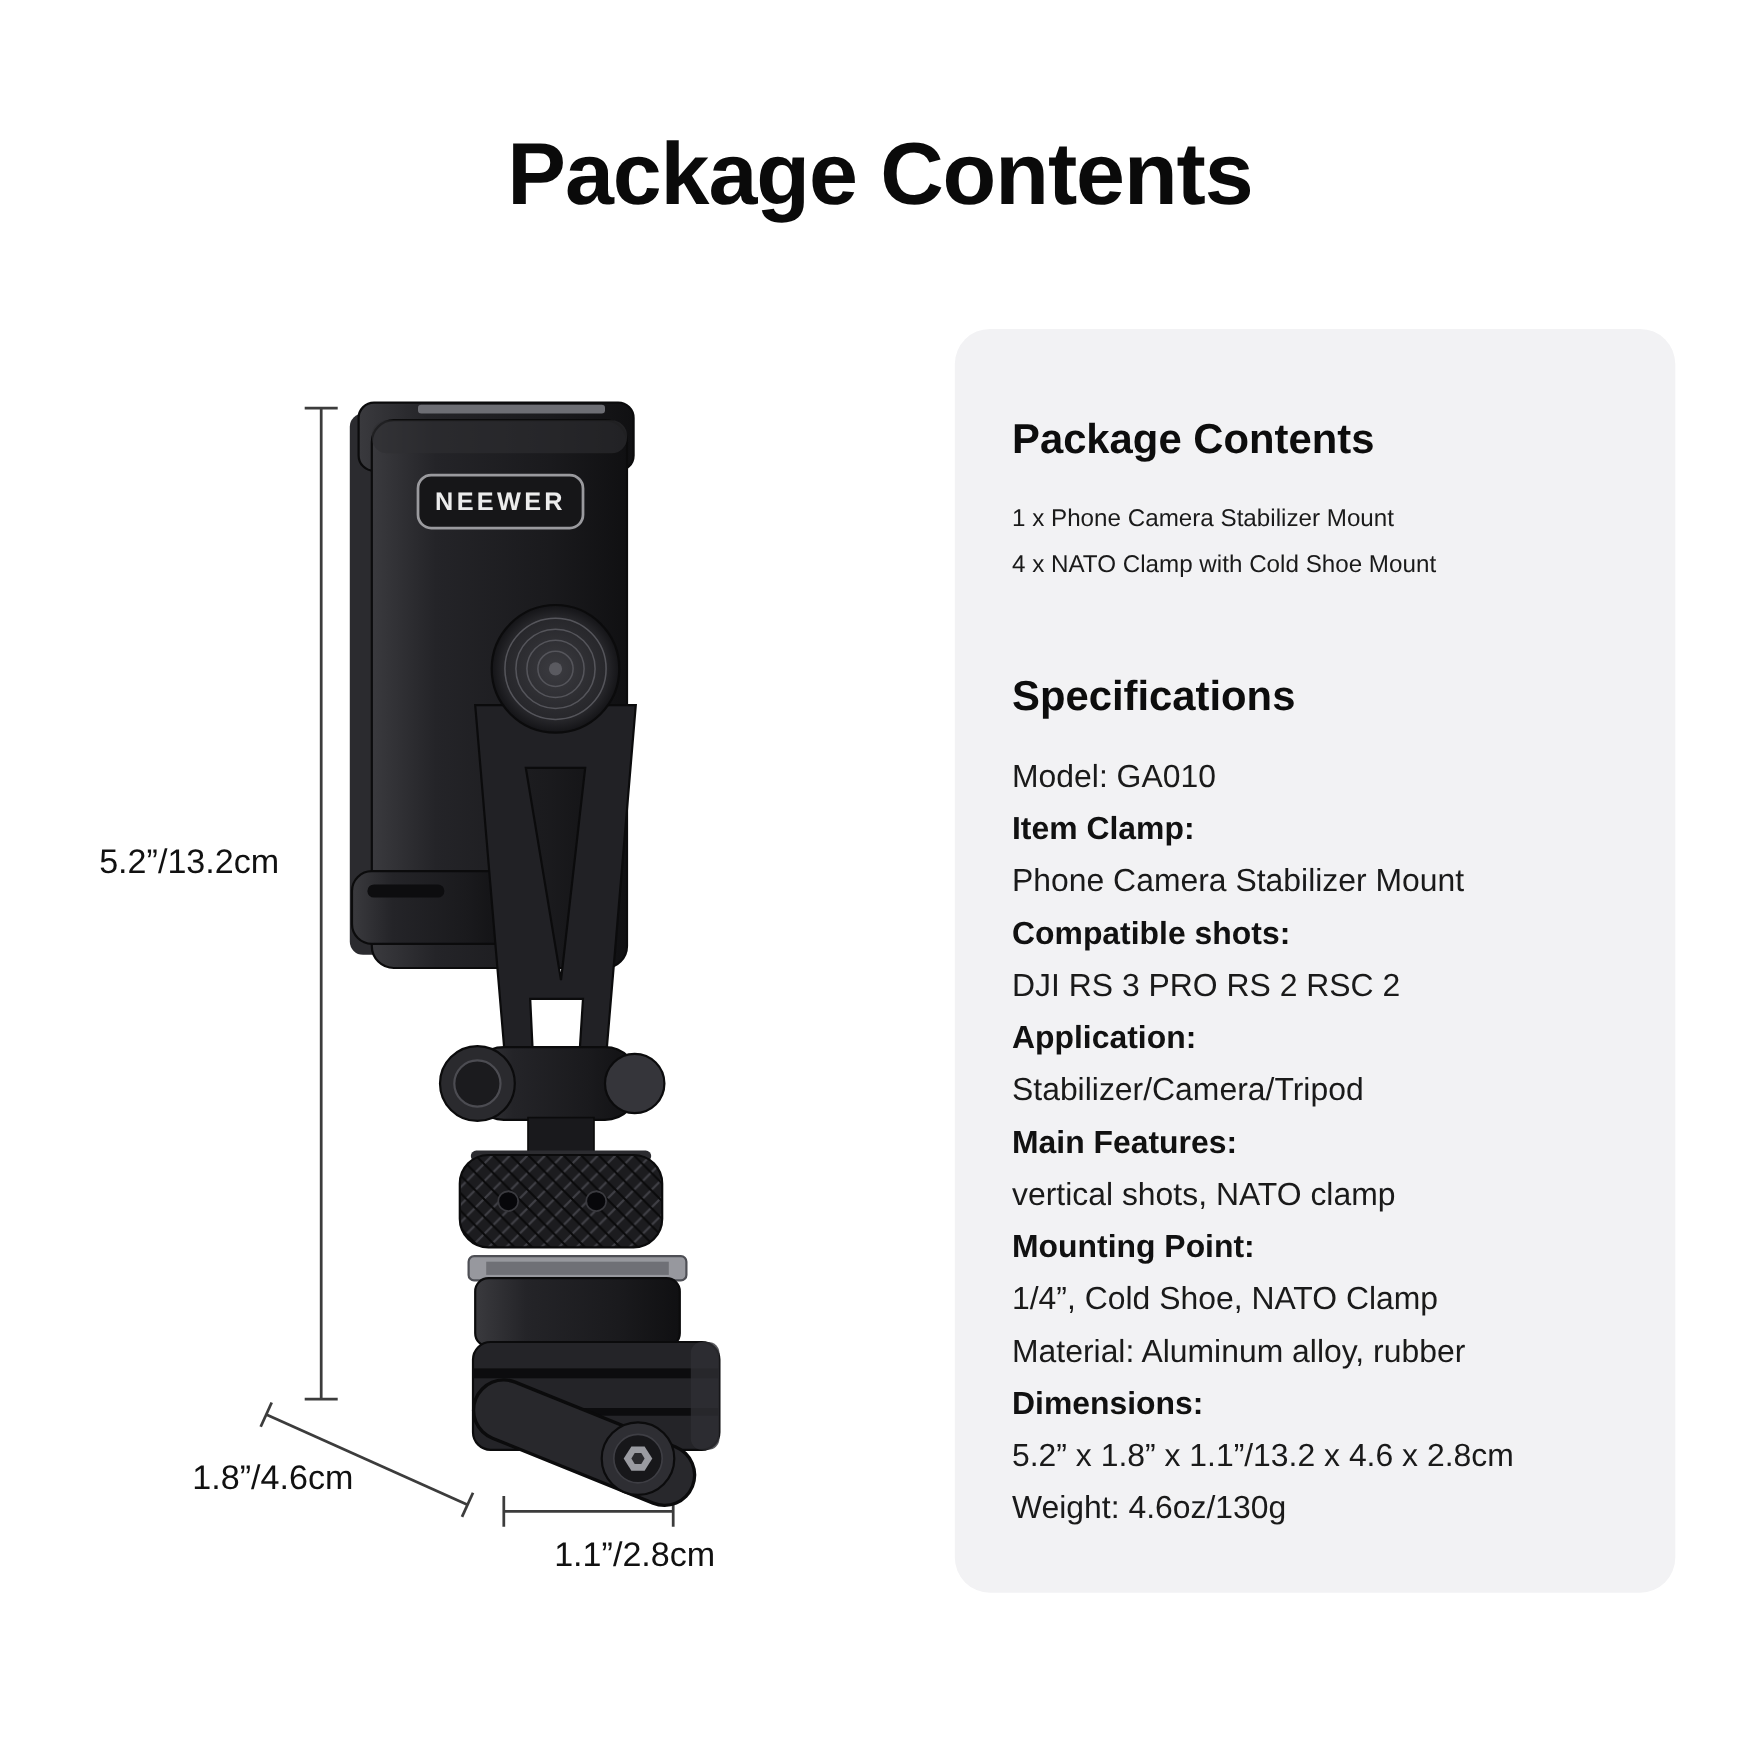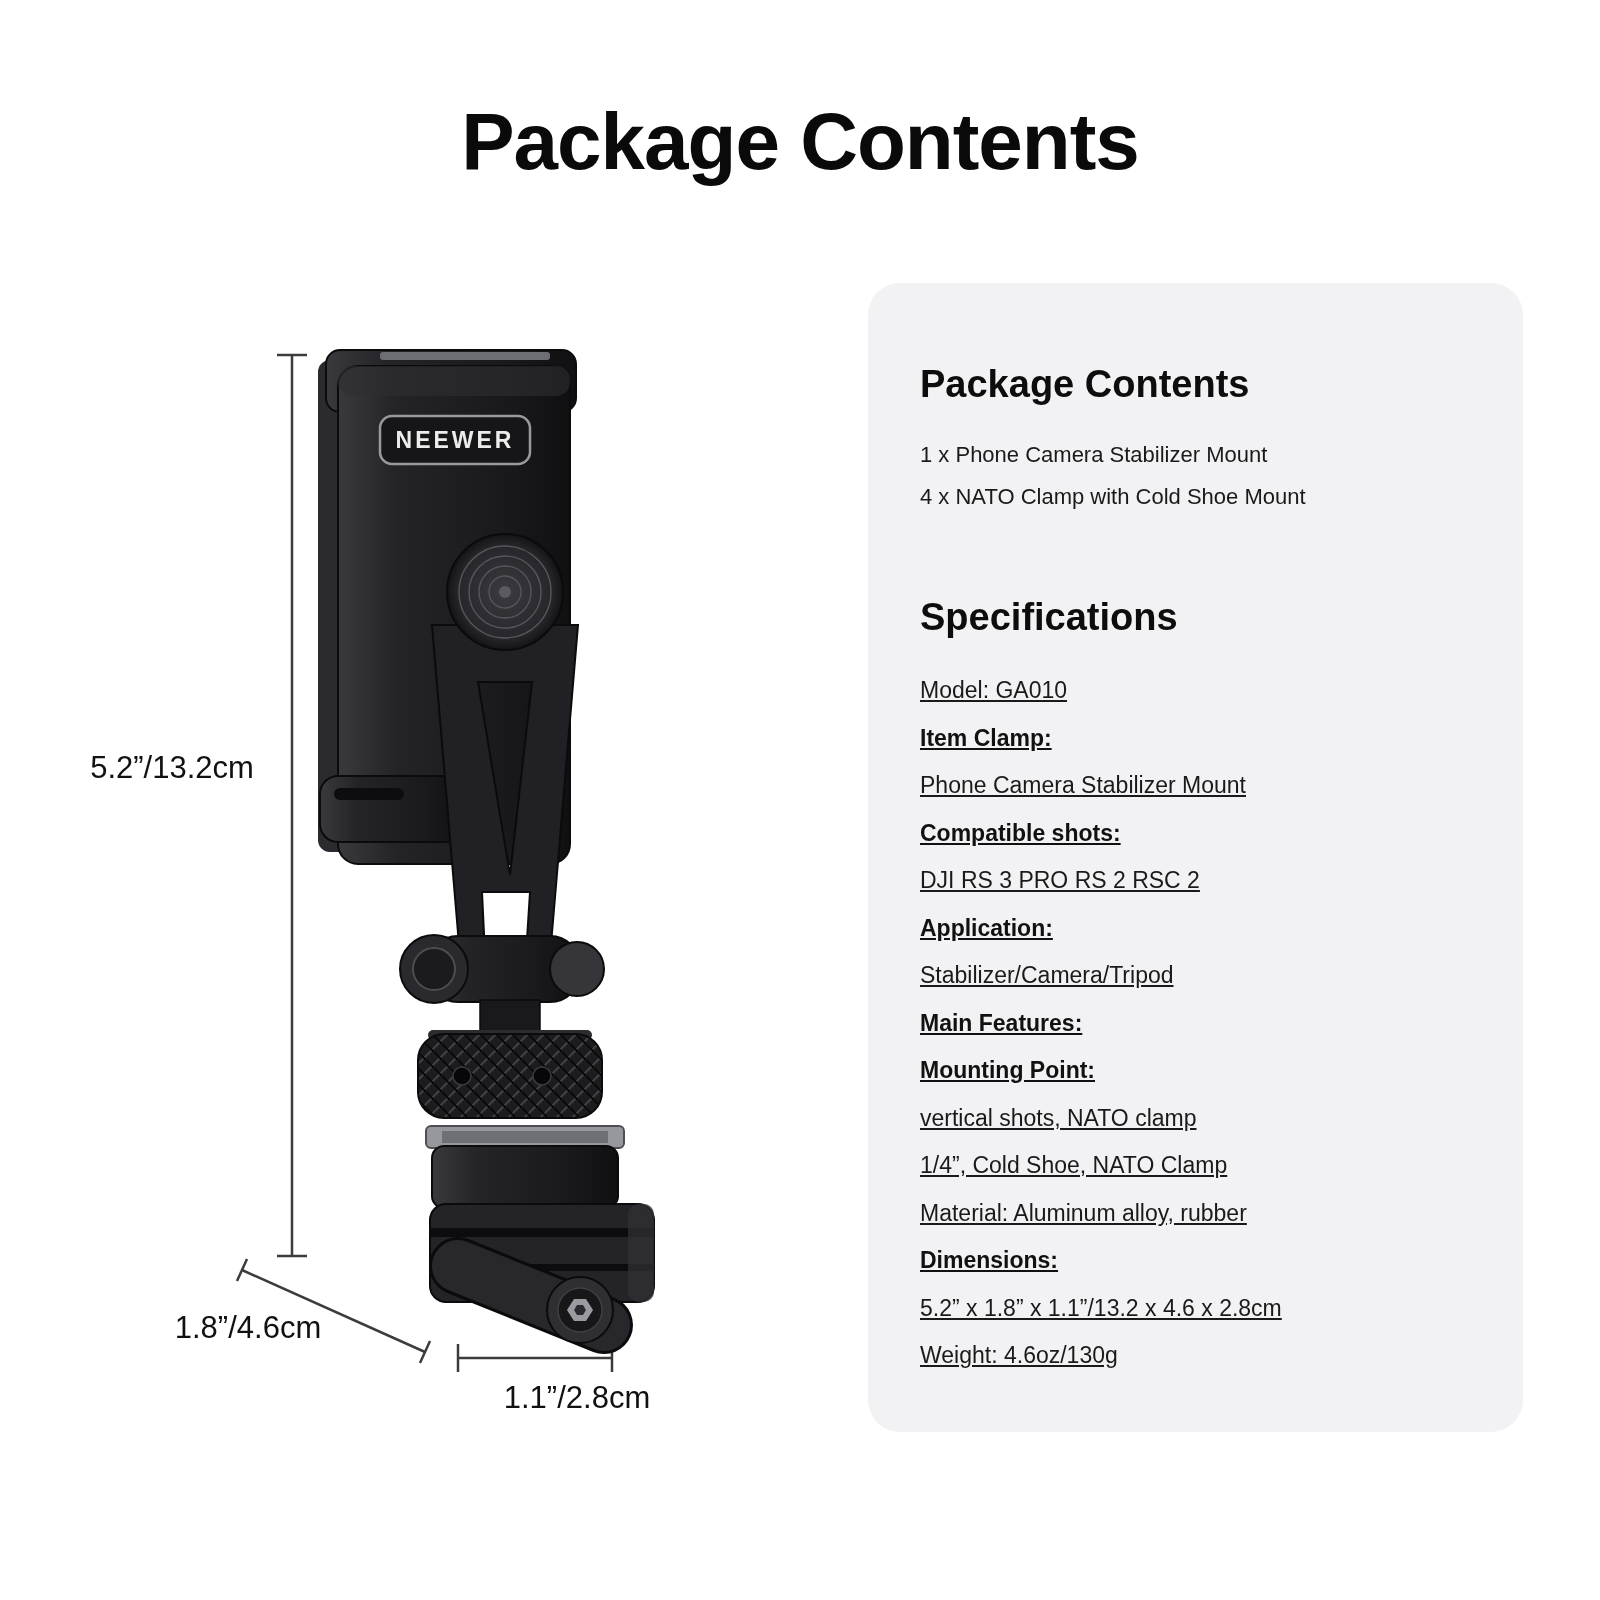--- a/index.html
+++ b/index.html
@@ -1,30 +1,30 @@
 <!DOCTYPE html>
 <html><head>
 <meta charset="utf-8">
 <style>
   html,body{margin:0;padding:0;background:#ffffff;}
   body{width:1600px;height:1600px;position:relative;font-family:"Liberation Sans",sans-serif;color:#111;overflow:hidden;}
-  .page{position:absolute;inset:0;}
+  .page{position:absolute;inset:0;margin-top:16px;}
   .title{position:absolute;top:96px;left:0;width:100%;text-align:center;
          font-size:80px;font-weight:800;letter-spacing:-1px;margin:0;color:#0a0a0a;}
   .illustration{position:absolute;left:80px;top:330px;width:680px;height:1110px;}
   svg{display:block;}
   svg text{font-family:"Liberation Sans",sans-serif;}
   .dim-label{font-size:31px;fill:#111;}
   .brand-text{font-size:23px;font-weight:700;fill:#ececec;letter-spacing:3px;}
   .panel{position:absolute;left:868px;top:283px;width:655px;height:1149px;background:#f2f2f4;
          border-radius:32px;box-sizing:border-box;padding:80px 52px 0 52px;}
   .panel-heading{font-size:38px;font-weight:700;margin:0 0 28px 0;color:#0d0d0d;}
   .specs-heading{margin-top:78px;}
   .contents-item{font-size:22px;line-height:42px;margin:0;color:#1a1a1a;}
-  .spec-line{font-size:23px;line-height:47.5px;margin:0;color:#1a1a1a;text-decoration:underline;}
+  .spec-line{font-size:29px;line-height:47.5px;margin:0;color:#1a1a1a;}
   .spec-line.label{font-weight:700;color:#111;}
 </style>
 </head>
 <body>
 
 <div class="page">
 
   <h1 class="title">Package Contents</h1>
 
   <div class="illustration">
@@ -129,22 +129,22 @@
 
     <h2 class="panel-heading specs-heading">Specifications</h2>
     <p class="spec-line">Model: GA010</p>
     <p class="spec-line label">Item Clamp:</p>
     <p class="spec-line">Phone Camera Stabilizer Mount</p>
     <p class="spec-line label">Compatible shots:</p>
     <p class="spec-line">DJI RS 3 PRO RS 2 RSC 2</p>
     <p class="spec-line label">Application:</p>
     <p class="spec-line">Stabilizer/Camera/Tripod</p>
     <p class="spec-line label">Main Features:</p>
+    <p class="spec-line">vertical shots, NATO clamp</p>
     <p class="spec-line label">Mounting Point:</p>
-    <p class="spec-line">vertical shots, NATO clamp</p>
     <p class="spec-line">1/4”, Cold Shoe, NATO Clamp</p>
     <p class="spec-line">Material: Aluminum alloy, rubber</p>
     <p class="spec-line label">Dimensions:</p>
     <p class="spec-line">5.2” x 1.8” x 1.1”/13.2 x 4.6 x 2.8cm</p>
     <p class="spec-line">Weight: 4.6oz/130g</p>
   </aside>
 
 </div>
 
 </body></html>

